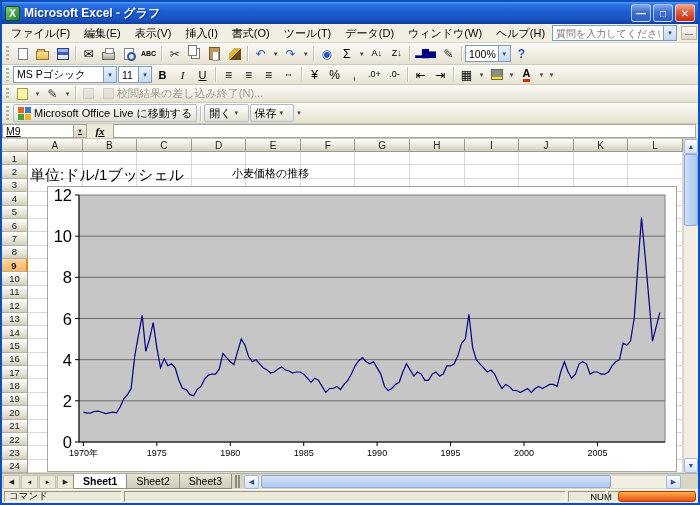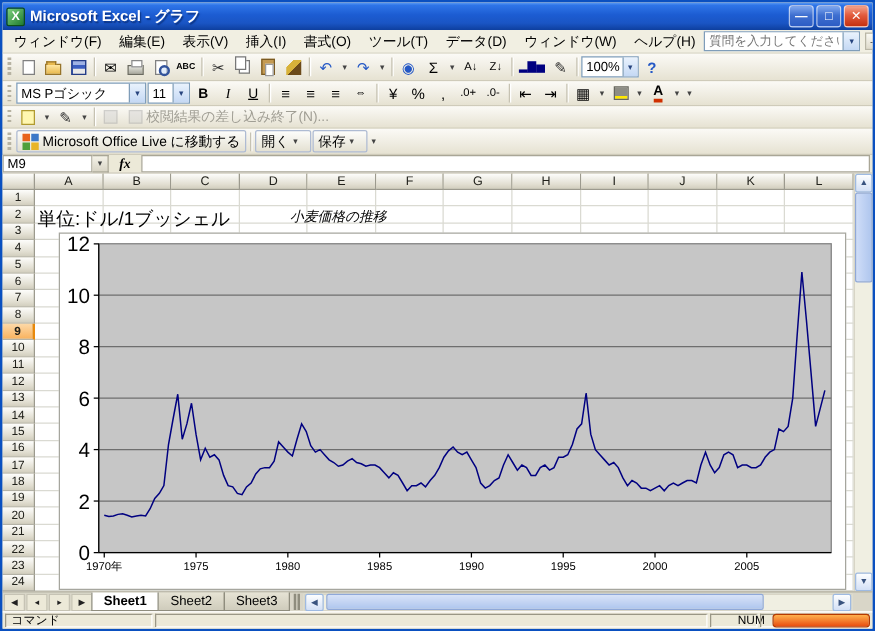--- a/index.html
+++ b/index.html
@@ -89,21 +89,21 @@
   .i-live span { display:block; }
 
   .combo { display:flex; align-items:center; height:17px; background:#fff; border:1px solid #7F9DB9; }
   .combo .val { padding:0 3px; white-space:nowrap; overflow:hidden; font-size:10.5px; }
   .combo .drop { width:13px; height:100%; border-left:1px solid #7F9DB9; font-size:7px; color:#27447E;
     display:flex; align-items:center; justify-content:center;
     background:linear-gradient(180deg,#E9F2FD,#C4D8F4); }
 
   
   .formulabar { position:absolute; top:122px; left:0; width:100%; height:15px; background:#ECE9D8;
-    display:flex; align-items:stretch; border-bottom:1px solid #C9C6B8; }
+    display:flex; align-items:stretch; border-bottom:1px solid #C9C6B8;text-decoration:underline; }
   .namebox { width:72px; background:#fff; border:1px solid #A9A696; display:flex; align-items:center;
     padding:0 3px; font-size:10.5px; }
   .nbdrop { width:13px; background:linear-gradient(180deg,#F4F2E8,#D9D5C6); border:1px solid #A9A696;
     border-left:0; font-size:7px; color:#444; display:flex; align-items:center; justify-content:center; }
   .fxzone { width:26px; display:flex; align-items:center; justify-content:center;
     font-family:"Liberation Serif","DejaVu Serif",serif; font-style:italic; font-weight:bold; font-size:11px; }
   .ffield { flex:1; background:#fff; border:1px solid #A9A696; margin-right:2px; }
 
   
   .hdrbg { background:linear-gradient(180deg,#FDFDFB,#E2DFD2 70%,#D2CEBE); }
@@ -178,21 +178,21 @@
     <div class="appicon">X</div>
     <div class="title">Microsoft Excel - グラフ</div>
     <div class="winbtns">
       <div class="wbtn">—</div>
       <div class="wbtn">□</div>
       <div class="wbtn close">✕</div>
     </div>
   </div>
 
   <div class="menubar">
-    <span class="menuitem">ウィンドウ(F)</span>
+    <span class="menuitem">ファイル(F)</span>
     <span class="menuitem">編集(E)</span>
     <span class="menuitem">表示(V)</span>
     <span class="menuitem">挿入(I)</span>
     <span class="menuitem">書式(O)</span>
     <span class="menuitem">ツール(T)</span>
     <span class="menuitem">データ(D)</span>
     <span class="menuitem">ウィンドウ(W)</span>
     <span class="menuitem">ヘルプ(H)</span>
     <span class="flexspace"></span>
     <span class="qwrap">
@@ -475,21 +475,21 @@
         <div class="hline"></div>
         <div class="hline"></div>
         <div class="hline"></div>
         <div class="hline"></div>
         <div class="hline"></div>
         <div class="hline"></div>
         <div class="hline"></div>
         <div class="hline"></div>
       </div>
     <div class="cell-text" style="left:2px; top:14px;">単位:ドル/1ブッシェル</div>
-    <div class="cell-text" style="left:204px; top:14px; font-size:11px;font-style:italic;">小麦価格の推移</div>
+    <div class="cell-text" style="left:204px; top:14px; font-size:11px;">小麦価格の推移</div>
   </div>
 
   <div class="chartbox">
     <svg id="chart-svg" width="628" height="284" viewBox="0 0 628 284">
         <rect x="31" y="8" width="586" height="247" fill="#C6C6C6" stroke="#7F7F7F"></rect>
         <line x1="31" x2="617" y1="213.83333333333334" y2="213.83333333333334" stroke="#6E6E6E" stroke-width="1"></line>
         <line x1="31" x2="617" y1="172.66666666666666" y2="172.66666666666666" stroke="#6E6E6E" stroke-width="1"></line>
         <line x1="31" x2="617" y1="131.5" y2="131.5" stroke="#6E6E6E" stroke-width="1"></line>
         <line x1="31" x2="617" y1="90.33333333333333" y2="90.33333333333333" stroke="#6E6E6E" stroke-width="1"></line>
         <line x1="31" x2="617" y1="49.166666666666664" y2="49.166666666666664" stroke="#6E6E6E" stroke-width="1"></line>

